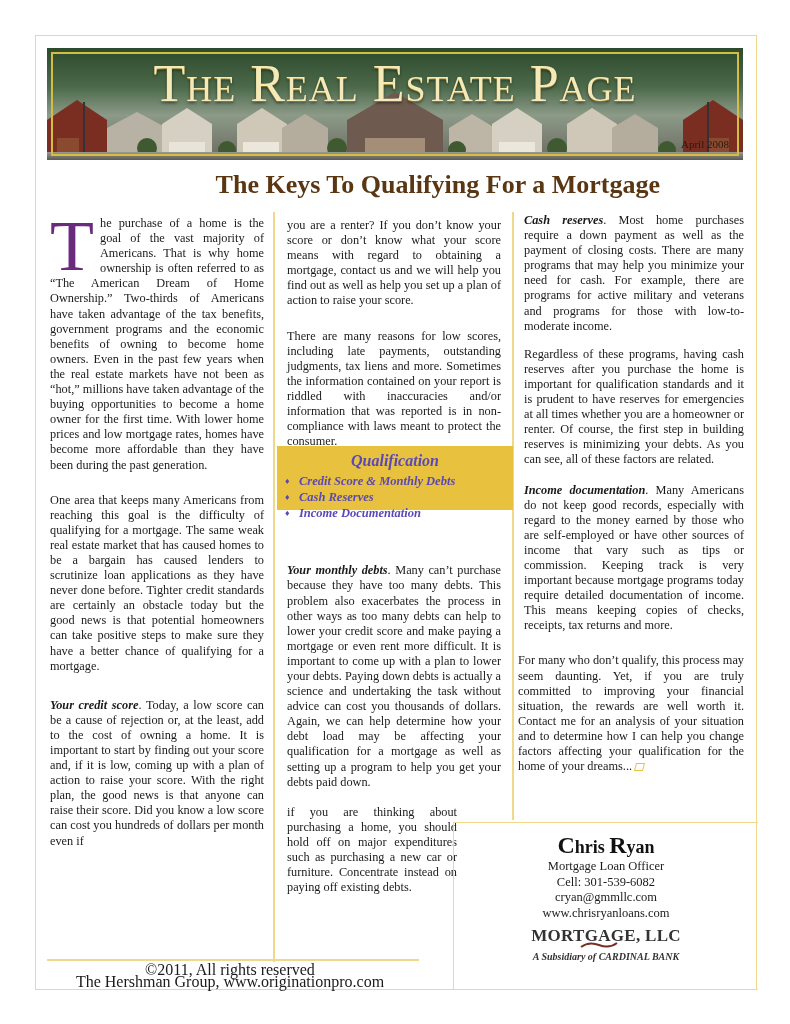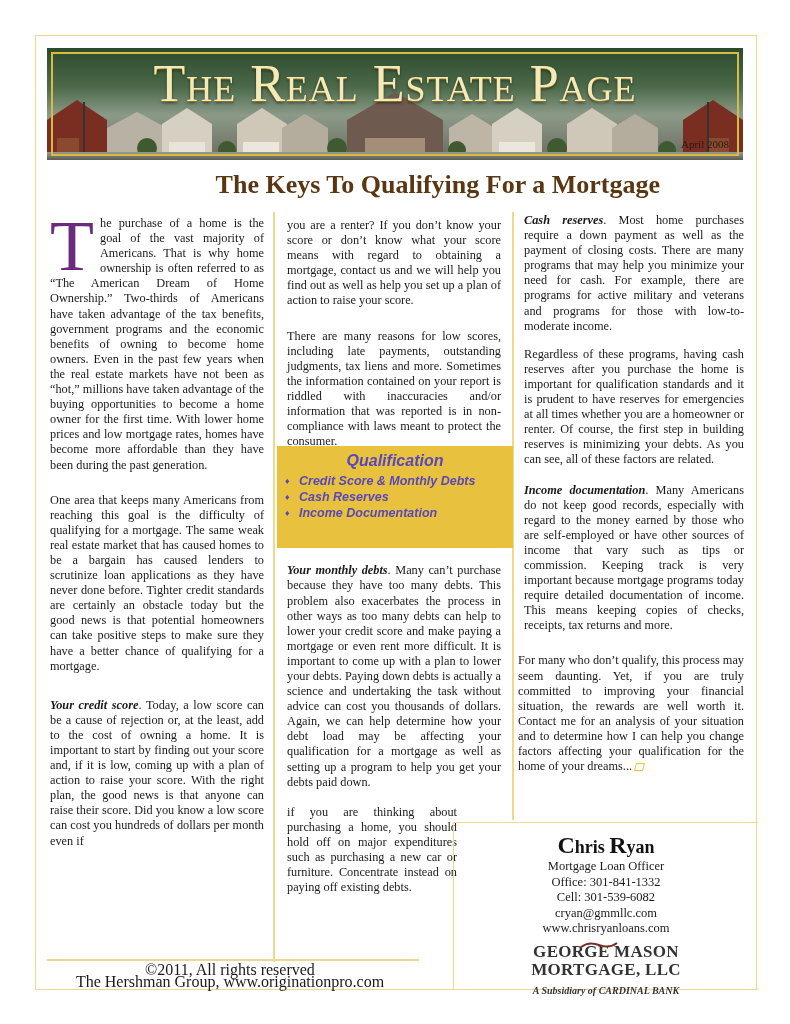--- a/index.html
+++ b/index.html
@@ -60,23 +60,23 @@
 
   .dropcap {
     float: left; font-size: 72px; line-height: 56px; color: #6a2b7e;
     margin: 2px 6px 0 0; font-family: "Liberation Serif", serif;
     height: 58px;
   }
 
   .lead-in { font-weight: bold; font-style: italic; }
 
   .qual-box {
-    position: absolute; left: 277px; top: 446px; width: 236px; height: 102px;
+    position: absolute; left: 277px; top: 446px; width: 236px; height: 64px;
     background: #e8c23f;
-    font-family: Liberation Sans, sans-serif; font-style: italic; font-weight: bold;
+    font-family: Liberation Serif, serif; font-style: italic; font-weight: bold;
     color: #5a48b8;
   }
   .qual-title { text-align: center; font-size: 16px; margin-top: 6px; }
   .qual-list { list-style: none; margin-top: 3px; padding-left: 8px; }
   .qual-list li { font-size: 12.5px; line-height: 16px; display: flex; align-items: center; }
   .qual-bullet { font-size: 9px; width: 14px; display: inline-block; font-style: normal; }
 
   .wrap-para { width: 170px; }
 
   .contact {
@@ -197,29 +197,27 @@
     <span>For many who don’t qualify, this process may seem daunting. Yet, if you are truly committed to improving your financial situation,  the rewards are well worth it. Contact me for an analysis of your situation and to determine how I can help you change factors affecting your qualification for the home of your dreams...</span><span class="end-mark"></span>
   </p>
 </div>
 
 <div class="contact">
   <div class="contact-name">
     <span class="big">C</span><span>hris</span>
     <span class="big">R</span><span>yan</span>
   </div>
   <div class="contact-line">Mortgage Loan Officer</div>
-  <div class="contact-line">Office: 301-841-1332</div>
   <div class="contact-line">Cell: 301-539-6082</div>
   <div class="contact-line">cryan@gmmllc.com</div>
   <div class="contact-line">www.chrisryanloans.com</div>
   <div class="logo">
     <svg width="40" height="8" viewBox="0 0 40 8" style="position:absolute; left:125px; top:118px;">
       <path d="M2,6 Q10,0 20,4 Q30,8 38,2" stroke="#7a2e22" stroke-width="2" fill="none"></path>
     </svg>
-    <div class="logo-row">GEORGE MASON</div>
     <div class="logo-row">MORTGAGE, LLC</div>
     <div class="logo-tag">A Subsidiary of CARDINAL BANK</div>
   </div>
 </div>
 
 <div class="footer">
   <div>©2011, All rights reserved</div>
   <div>The Hershman Group, www.originationpro.com</div>
 </div>
 

